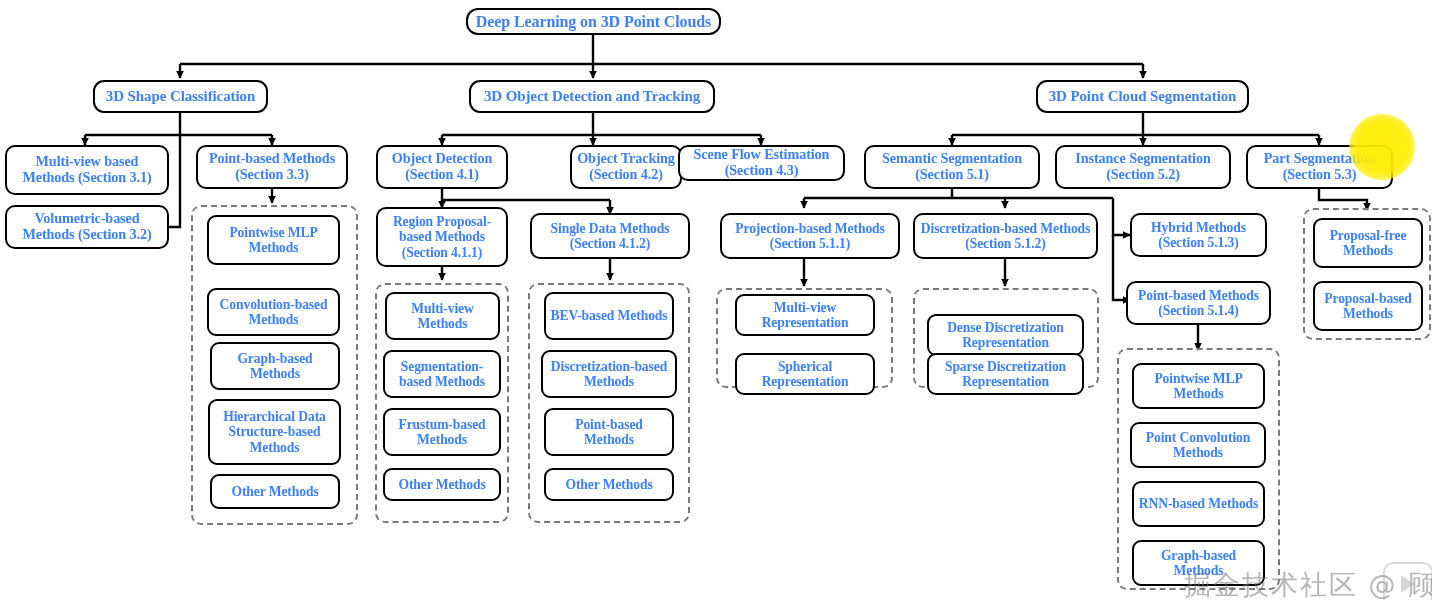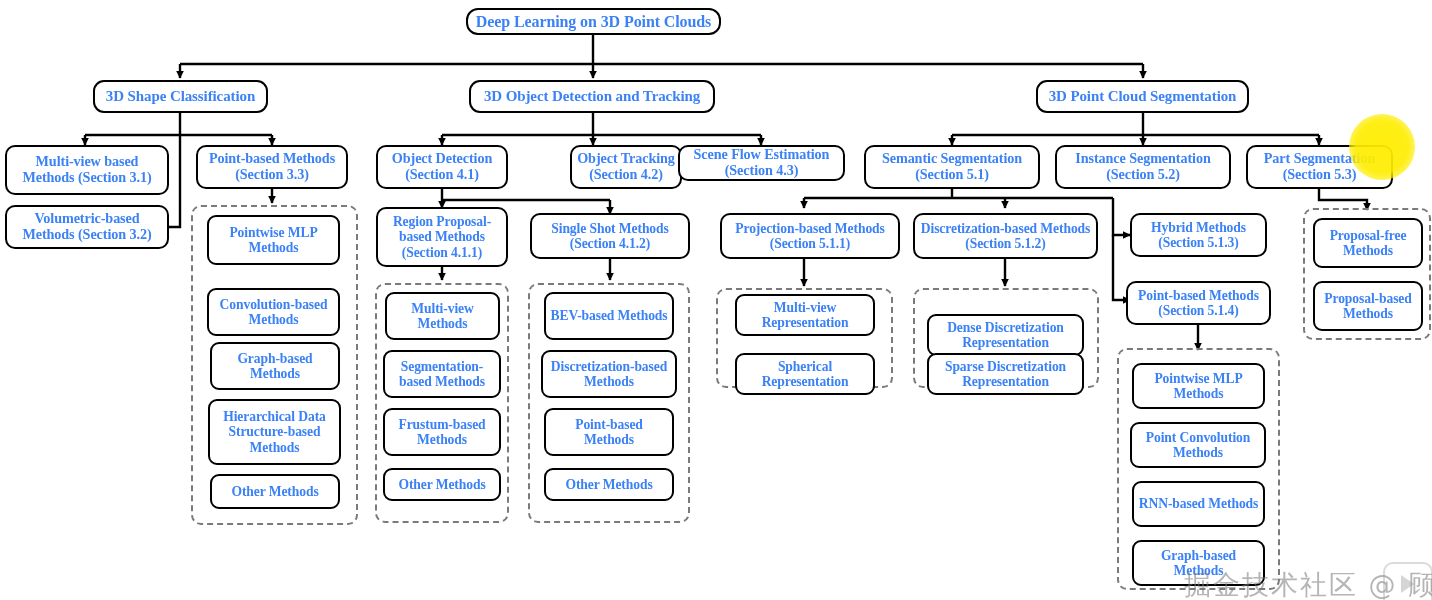--- a/index.html
+++ b/index.html
@@ -145,21 +145,21 @@
   <div class="box leaf" style="left:207px;top:288px;width:133px;height:48px;">Convolution-based Methods</div>
   <div class="box leaf" style="left:210px;top:342px;width:130px;height:48px;">Graph-based Methods</div>
   <div class="box leaf" style="left:208px;top:399px;width:133px;height:66px;">Hierarchical Data Structure-based Methods</div>
   <div class="box leaf" style="left:210px;top:474px;width:130px;height:35px;">Other Methods</div>
 
   <div class="box lvl2" style="left:376px;top:145px;width:132px;height:44px;">Object Detection (Section 4.1)</div>
   <div class="box lvl2" style="left:530px;top:145px;width:112px;height:44px;margin-left:40px;">Object Tracking (Section 4.2)</div>
   <div class="box lvl2" style="left:678px;top:145px;width:167px;height:36px;">Scene Flow Estimation (Section 4.3)</div>
 
   <div class="box lvl3" style="left:376px;top:207px;width:132px;height:60px;">Region Proposal-based Methods (Section 4.1.1)</div>
-  <div class="box lvl3" style="left:530px;top:213px;width:160px;height:46px;">Single Shot Methods (Section 4.1.2)</div>
+  <div class="box lvl3" style="left:530px;top:213px;width:160px;height:46px;">Single Data Methods (Section 4.1.2)</div>
 
   <div class="group" style="left:375px;top:283px;width:134px;height:240px;"></div>
   <div class="box leaf" style="left:385px;top:292px;width:115px;height:48px;">Multi-view Methods</div>
   <div class="box leaf" style="left:383px;top:350px;width:118px;height:48px;">Segmentation-based Methods</div>
   <div class="box leaf" style="left:383px;top:408px;width:118px;height:48px;">Frustum-based Methods</div>
   <div class="box leaf" style="left:383px;top:468px;width:118px;height:33px;">Other Methods</div>
 
   <div class="group" style="left:528px;top:283px;width:162px;height:240px;"></div>
   <div class="box leaf" style="left:544px;top:292px;width:130px;height:48px;">BEV-based Methods</div>
   <div class="box leaf" style="left:541px;top:350px;width:136px;height:48px;">Discretization-based Methods</div>

